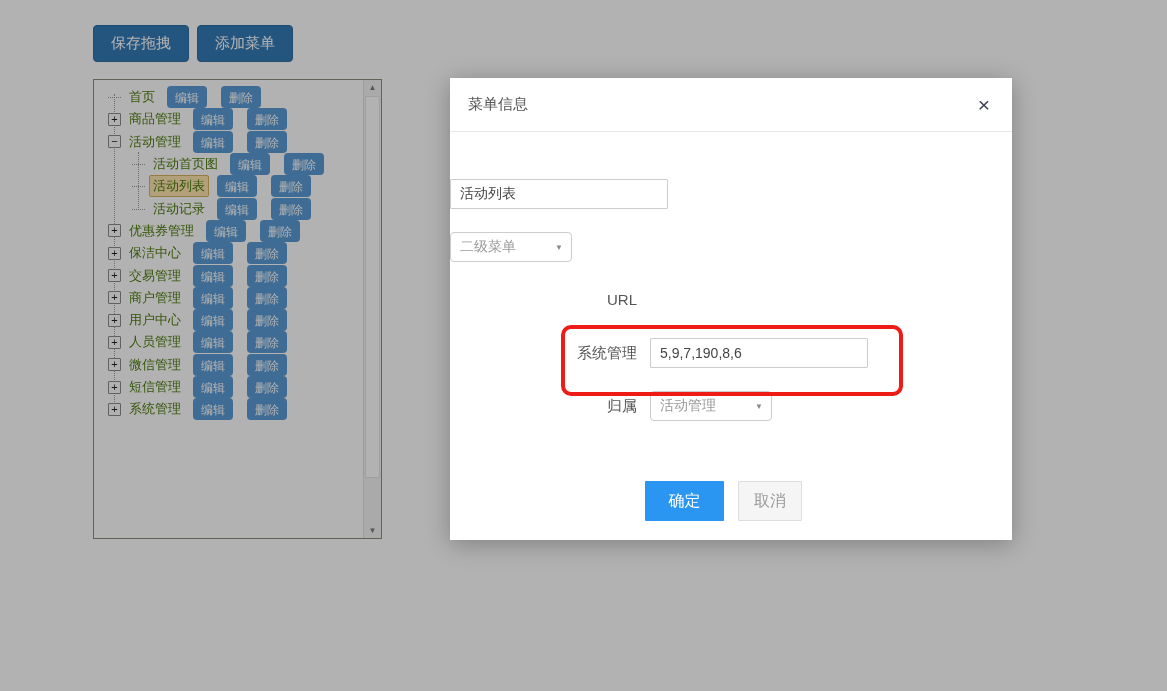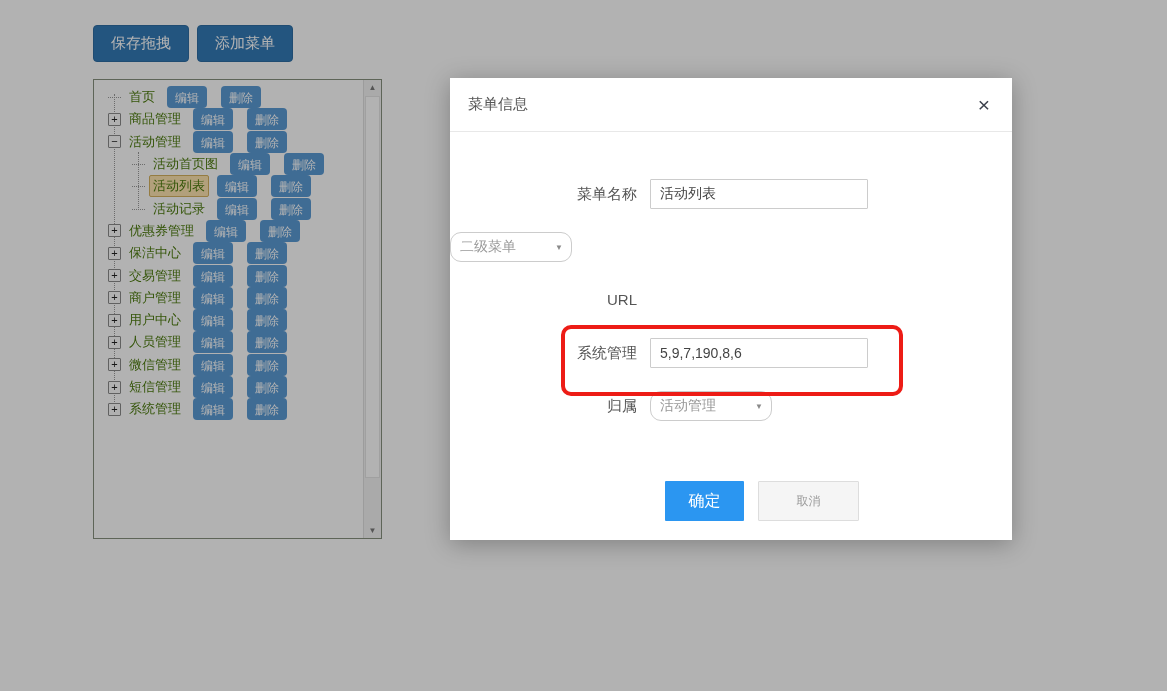--- a/index.html
+++ b/index.html
@@ -103,39 +103,39 @@
     width:187px;text-align:right;line-height:30px;font-size:15px;
     color:#555;margin-right:13px;flex:0 0 187px;
   }
   .text-input{
     width:218px;height:30px;box-sizing:border-box;border:1px solid #ccc;
     padding:0 9px;font-size:14px;color:#444;font-family:inherit;outline:none;
     border-radius:1px;background:#fff;
   }
   .select{
     width:122px;height:30px;box-sizing:border-box;border:1px solid #ccc;
-    border-radius:11px;display:flex;align-items:center;cursor:pointer;
+    border-radius:4px;display:flex;align-items:center;cursor:pointer;
     padding:0 9px;position:relative;background:#fff;
   }
   .select .sel-text{font-size:14px;color:#999;}
   .select .sel-arrow{
     position:absolute;right:8px;font-size:8px;color:#8a8a8a;
   }
   .annotation{
     position:absolute;left:111px;top:247px;width:334px;height:63px;
     border:4px solid var(--red);border-radius:10px;pointer-events:none;
   }
   .modal-actions{position:absolute;left:195px;top:403px;display:flex;gap:14px;}
   .btn-ok{
     width:79px;height:40px;background:var(--ok);color:#fff;border:none;
-    font-size:16px;font-family:Liberation Mono, monospace;cursor:pointer;border-radius:1px;margin-left:20px;
+    font-size:16px;font-family:Liberation Mono, monospace;cursor:pointer;border-radius:1px;
   }
   .btn-cancel{
-    width:101px;height:40px;background:#f5f5f5;color:#9a9a9a;
-    border:1px solid #ddd;font-size:12px;font-family:inherit;cursor:pointer;
+    width:64px;height:40px;background:#f5f5f5;color:#9a9a9a;
+    border:1px solid #ddd;font-size:16px;font-family:inherit;cursor:pointer;
     border-radius:1px;box-sizing:border-box;
   }
 </style>
 </head>
 <body>
 
 <div class="toolbar">
   <button class="btn-primary">保存拖拽</button>
   <button class="btn-primary">添加菜单</button>
 </div>
@@ -245,21 +245,20 @@
 <div class="overlay"></div>
 
 <div class="modal">
   <div class="modal-header">
     <span class="modal-title">菜单信息</span>
     <button class="modal-close">×</button>
   </div>
 
   <div class="modal-form">
     <div class="form-row">
-      <span class="form-label">菜单名称</span>
       <input class="text-input" value="活动列表" style="">
     </div>
 
     <div class="form-row">
       <div class="select">
         <span class="sel-text">二级菜单</span>
         <span class="sel-arrow">▼</span>
       </div>
     </div>
 

